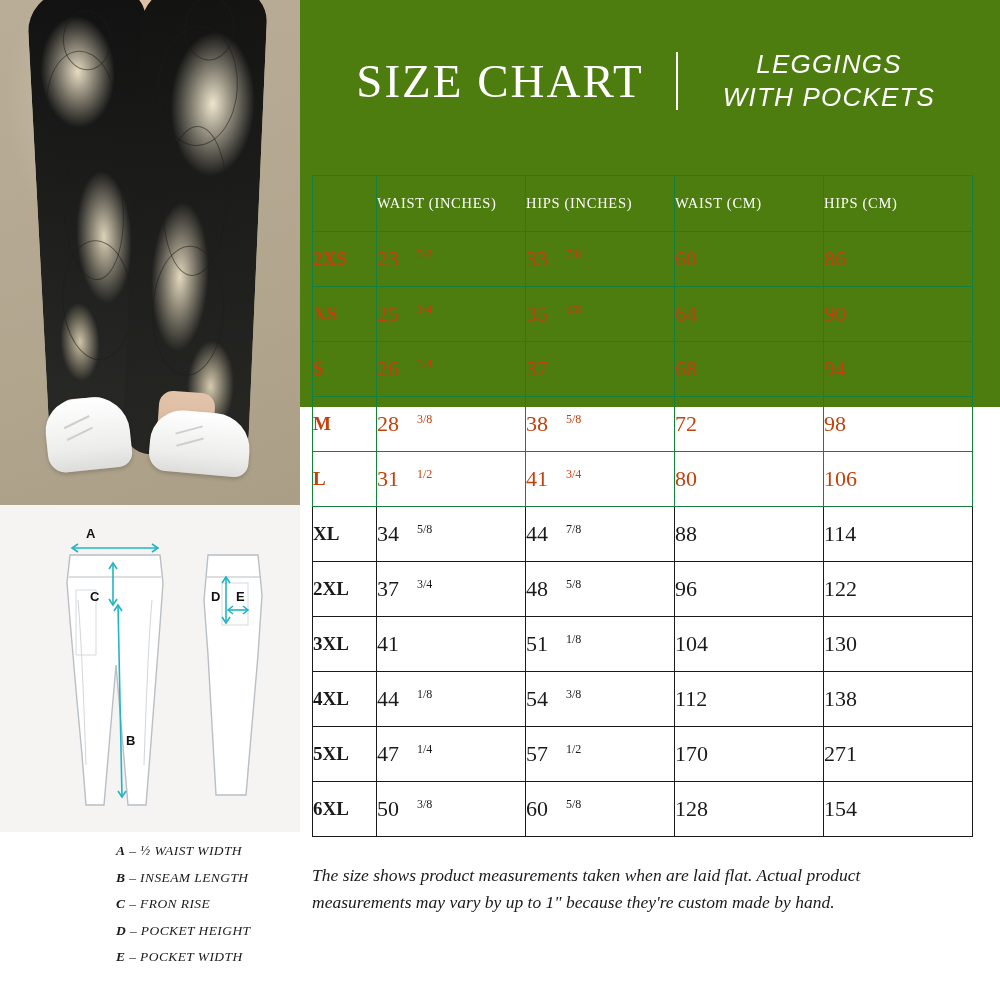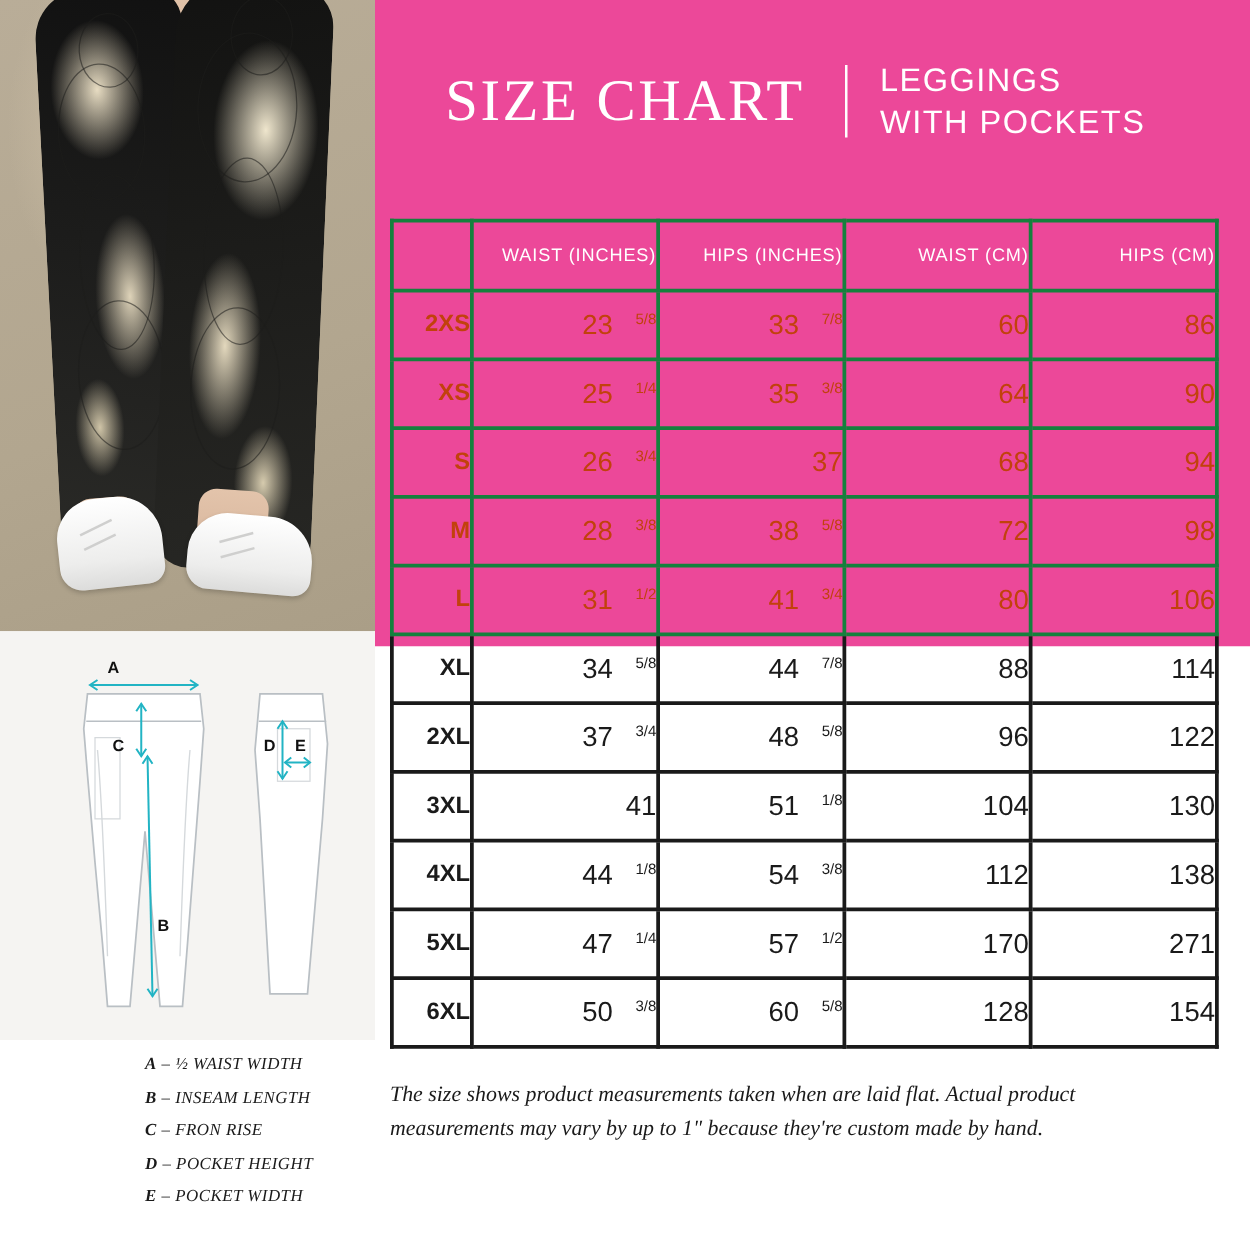--- a/index.html
+++ b/index.html
@@ -86,22 +86,22 @@
     position: absolute;
     left: 86px; top: -40px; width: 132px; height: 70px;
     background: linear-gradient(180deg,#e5c7ae 0%, #dcbda3 100%);
     border-radius: 0 0 28px 28px;
   }
 
   
   .header-panel {
     position: absolute;
     left: 300px; top: 0;
-    width: 700px; height: 517px;
-    background: #ec4899;
+    width: 700px; height: 407px;
+    background: #4d7c0f;
   }
   .title-wrap {
     position: absolute;
     left: 30px; top: 48px;
     width: 660px;
     display: flex;
     align-items: center;
   }
   .main-title {
     font-family: "Liberation Serif", serif;
@@ -115,40 +115,42 @@
   .title-sep {
     width: 2px; height: 58px;
     background: #ffffff;
     margin: 0 26px 0 6px;
   }
   .sub-title {
     color: #ffffff;
     font-size: 26px;
     letter-spacing: 1.2px;
     line-height: 1.28;
-    text-align: left;
+    text-align: center;
     width: 250px;
+    font-style: italic;
   }
 
   
   .table-wrap {
     position: absolute;
     left: 312px; top: 175px;
     width: 660px;
   }
   table.size-table {
     border-collapse: collapse;
     width: 660px;
     table-layout: fixed;
   }
   table.size-table th, table.size-table td {
-    border: 3px solid #15803d;
-    text-align: right;
+    border: 1px solid #15803d;
+    text-align: left;
     height: 55px;
     font-weight: 400;
+    font-family: Liberation Serif, serif;
   }
   col.c-size { width: 64px; }
   col.c-val  { width: 149px; }
 
   
   .size-table thead th {
     color: #ffffff;
     font-size: 14.5px;
     letter-spacing: 0.7px;
     height: 56px;

